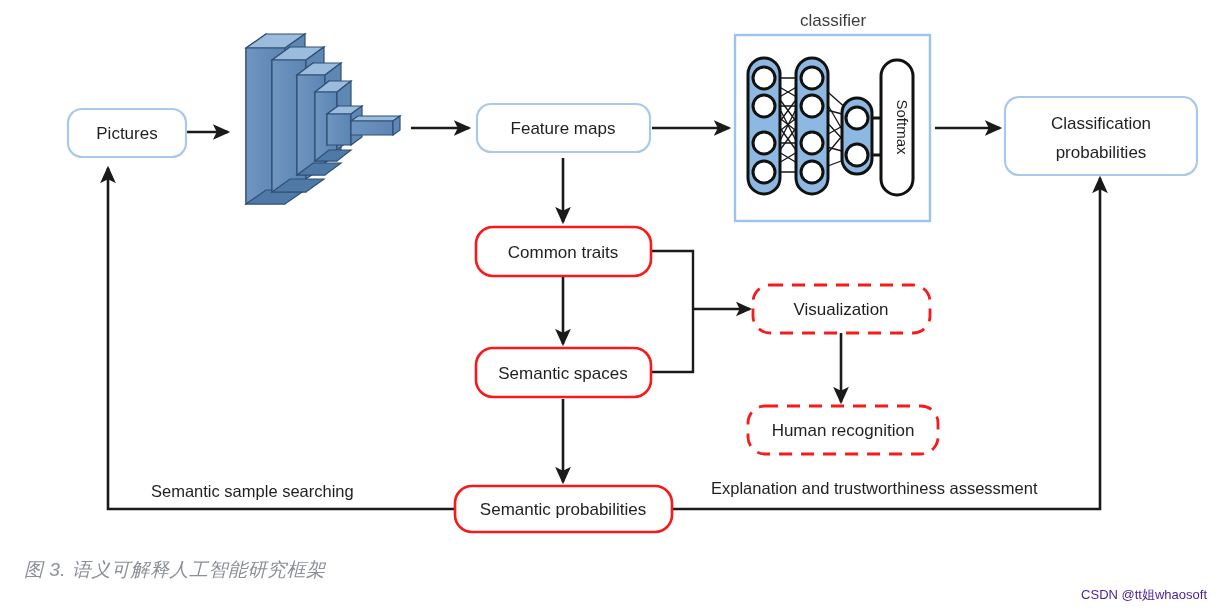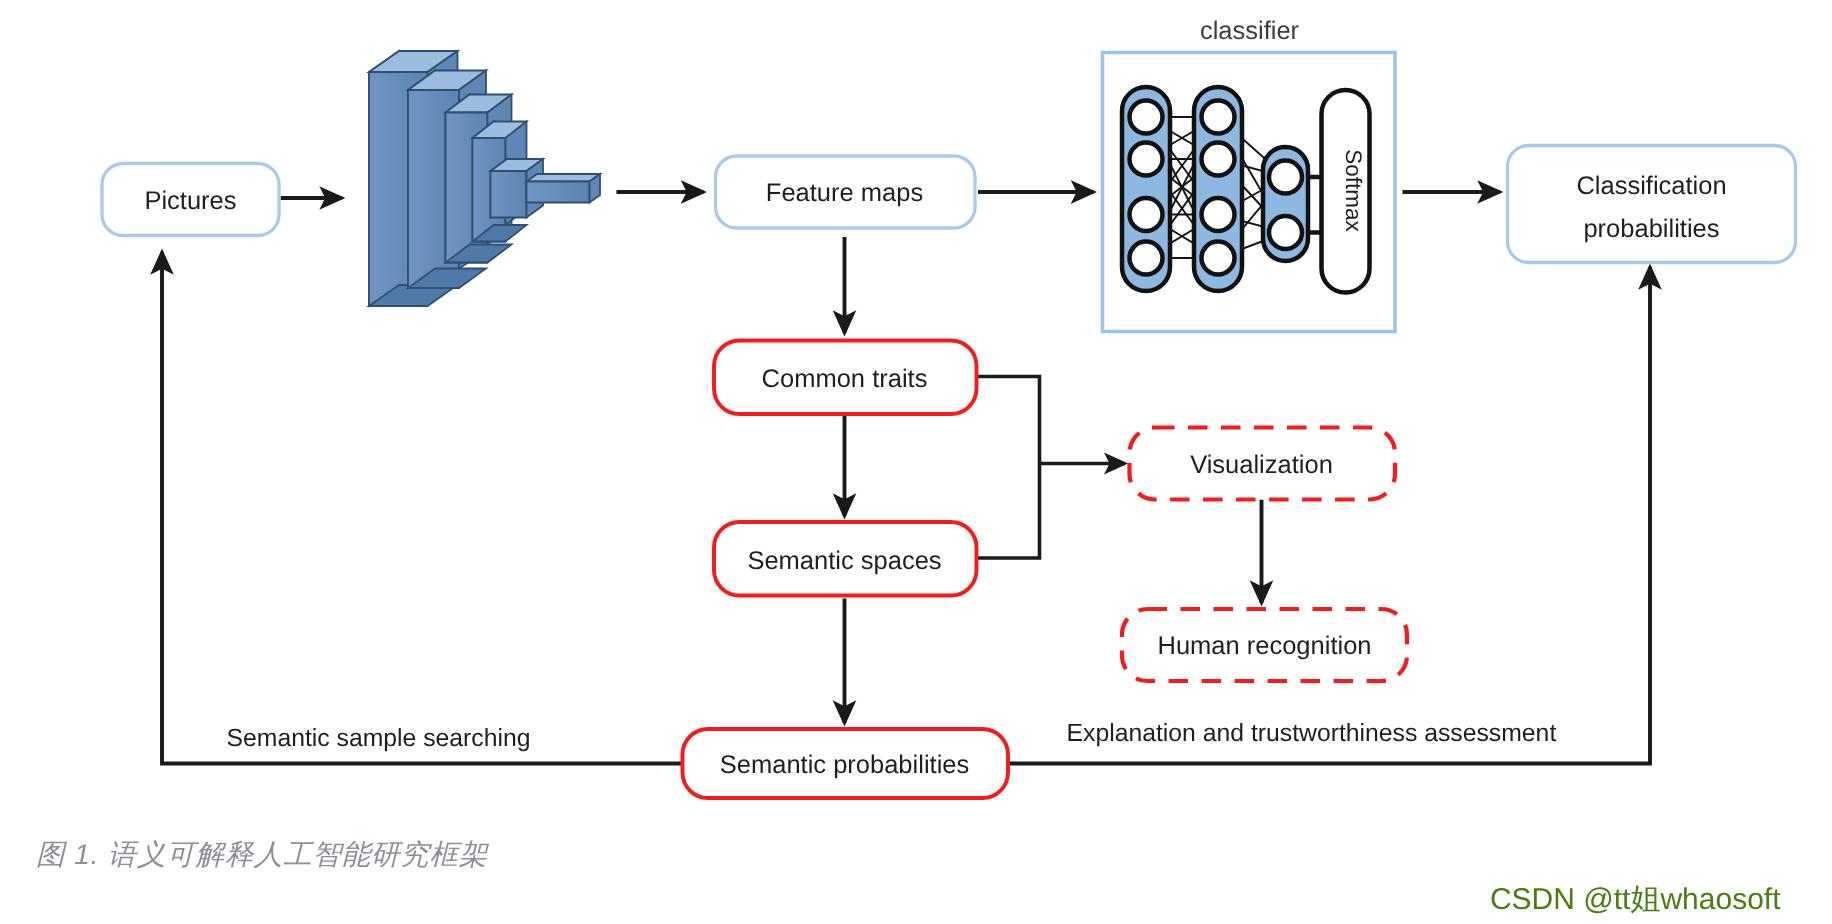--- a/index.html
+++ b/index.html
@@ -25,24 +25,24 @@
     left: 24px;
     top: 557px;
     font-style: italic;
     font-size: 19px;
     color: #8a8f98;
     letter-spacing: 0.5px;
     white-space: nowrap;
   }
   .watermark {
     position: absolute;
-    right: 34px;
+    right: 14px;
     top: 586px;
-    font-size: 20px;
-    color: #4d7c0f;
+    font-size: 13px;
+    color: #4c1d95;
     white-space: nowrap;
   }
   svg text {
     font-family: "Liberation Sans", sans-serif;
     fill: #1f1f1f;
   }
   .node-label {
     font-size: 17px;
   }
   .small-label {
@@ -282,16 +282,16 @@
 
     <g>
       <rect class="box-red-dashed" x="748" y="406" width="190" height="48" rx="17"></rect>
       <text class="node-label" x="843" y="436" text-anchor="middle">Human recognition</text>
     </g>
 
     <text class="small-label" x="151" y="497">Semantic sample searching</text>
     <text class="small-label" x="711" y="494">Explanation and trustworthiness assessment</text>
   </svg>
 
-  <div class="fig-caption">图 1. 语义可解释人工智能研究框架</div>
+  <div class="fig-caption">图 3. 语义可解释人工智能研究框架</div>
 
   <div class="watermark">CSDN @tt姐whaosoft</div>
 </div>
 
 </body></html>

